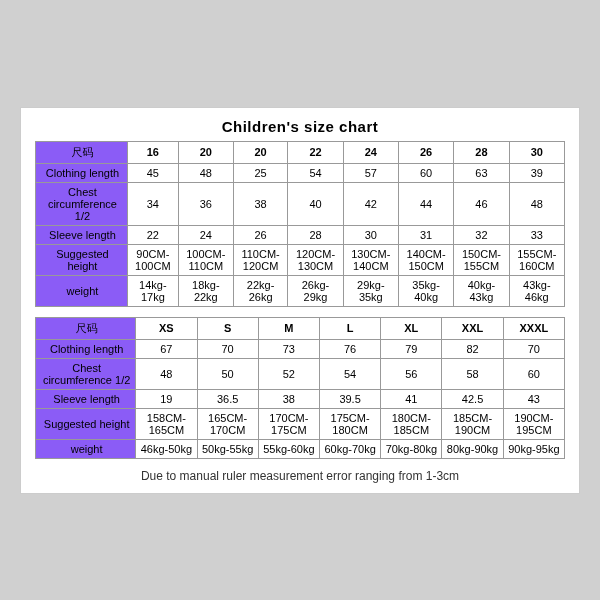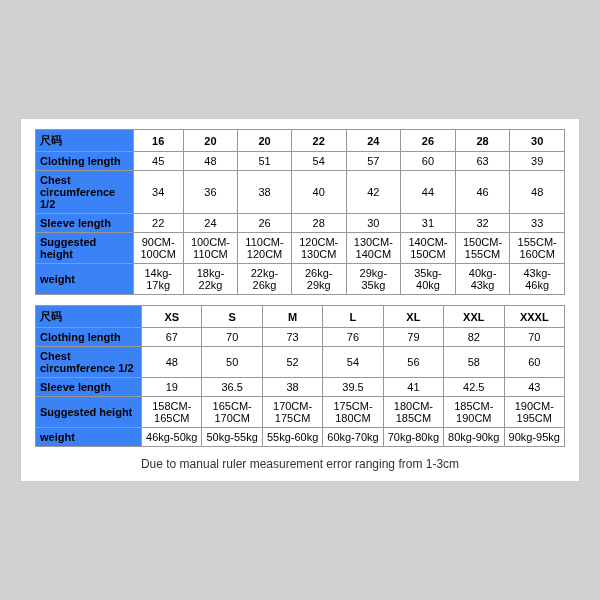--- a/index.html
+++ b/index.html
@@ -35,58 +35,59 @@
       border: 1px solid #999;
       text-align: center;
       padding: 3px 2px;
       vertical-align: middle;
     }
     th {
       background: #fff;
       font-weight: bold;
     }
     td:first-child, th:first-child {
-      text-align: left;
+      text-align: center;
       padding-left: 4px;
-      font-weight: bold;
-      background: #3b82f6;
+      font-weight: normal;
+      background: #8b5cf6;
       min-width: 60px;
     }
     .note {
       text-align: center;
       font-size: 12px;
       margin-top: 4px;
       color: #333;
     }
   </style>
 </head>
 <body>
 
 <div class="card">
 
+  <div class="section-title">Children's size chart</div>
   <table>
     <thead>
       <tr id="children-header-row">
       <th>尺码</th>
           <th>16</th>
           <th>20</th>
           <th>20</th>
           <th>22</th>
           <th>24</th>
           <th>26</th>
           <th>28</th>
           <th>30</th>
         </tr>
     </thead>
     <tbody id="children-body">
     <tr>
           <td>Clothing length</td>
           <td>45</td>
           <td>48</td>
-          <td>51</td>
+          <td>25</td>
           <td>54</td>
           <td>57</td>
           <td>60</td>
           <td>63</td>
           <td>39</td>
         </tr>
         <tr>
           <td>Chest circumference 1/2</td>
           <td>34</td>
           <td>36</td>

